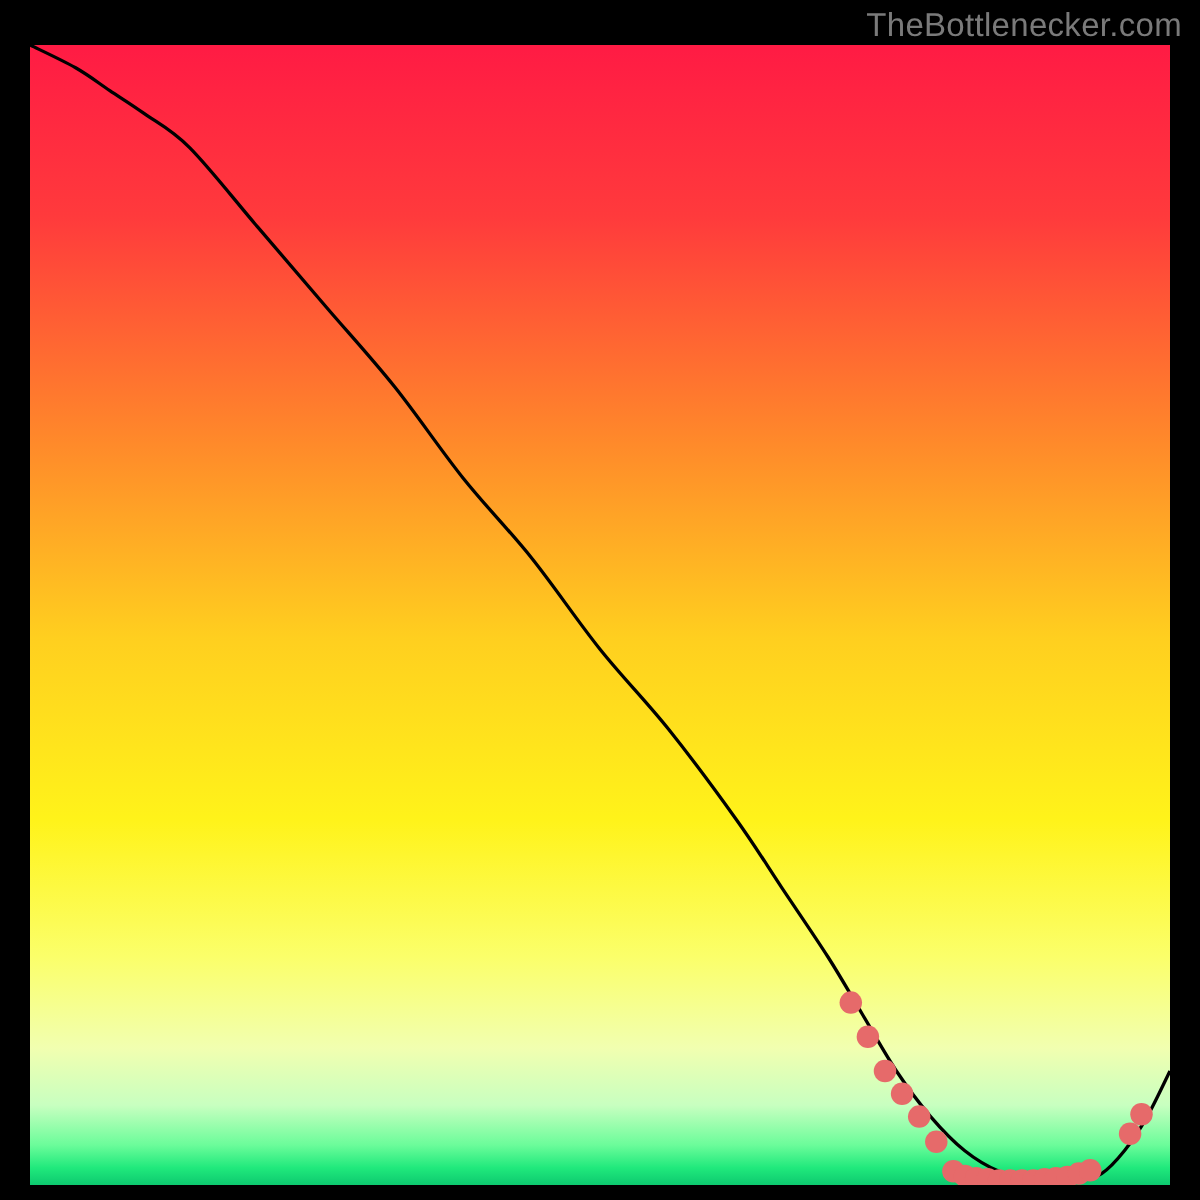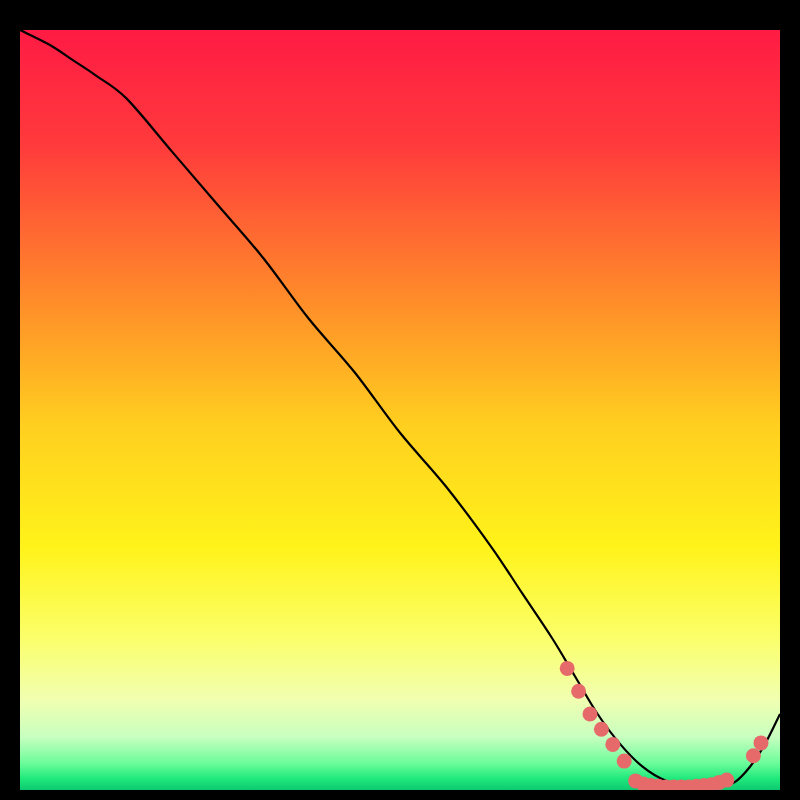--- a/index.html
+++ b/index.html
@@ -37,20 +37,21 @@
     display: block;
     width: 760px;
     height: 760px;
   }
 </style>
 </head>
 <body>
 
 <div class="frame">
 
+  <div class="attribution">TheBottlenecker.com</div>
 
   <div class="plot">
     <svg viewBox="0 0 760 760">
       <defs>
         <linearGradient id="bg-grad" x1="0" y1="0" x2="0" y2="1">
             <stop offset="0%" stop-color="#ff1b44"></stop>
             <stop offset="15%" stop-color="#ff3a3c"></stop>
             <stop offset="35%" stop-color="#ff8a2a"></stop>
             <stop offset="52%" stop-color="#ffcf1f"></stop>
             <stop offset="68%" stop-color="#fff31a"></stop>

